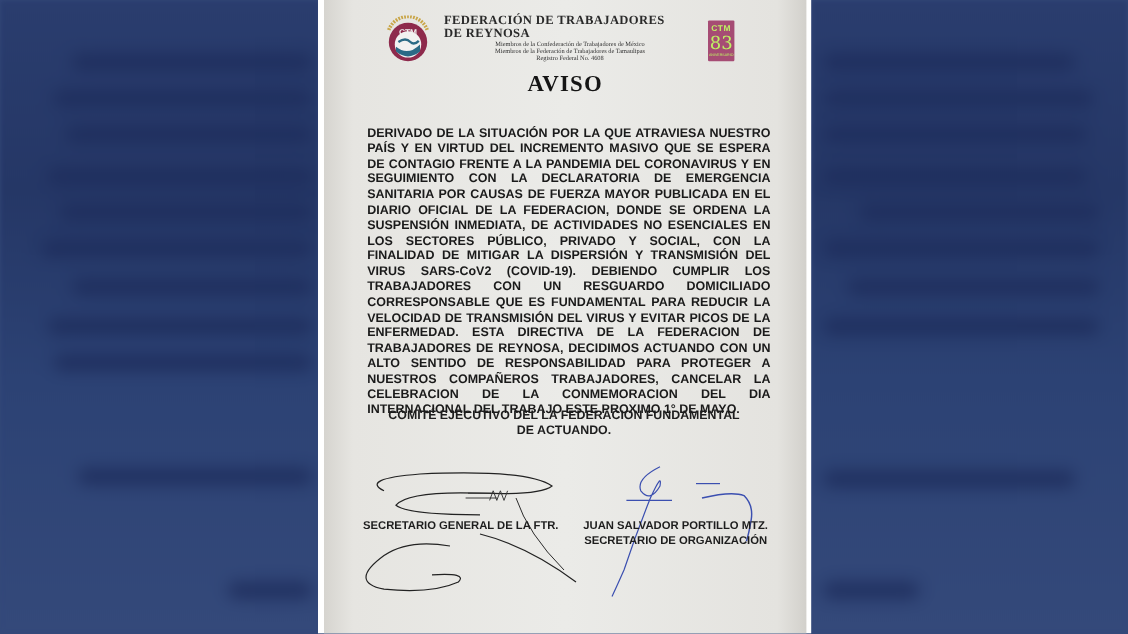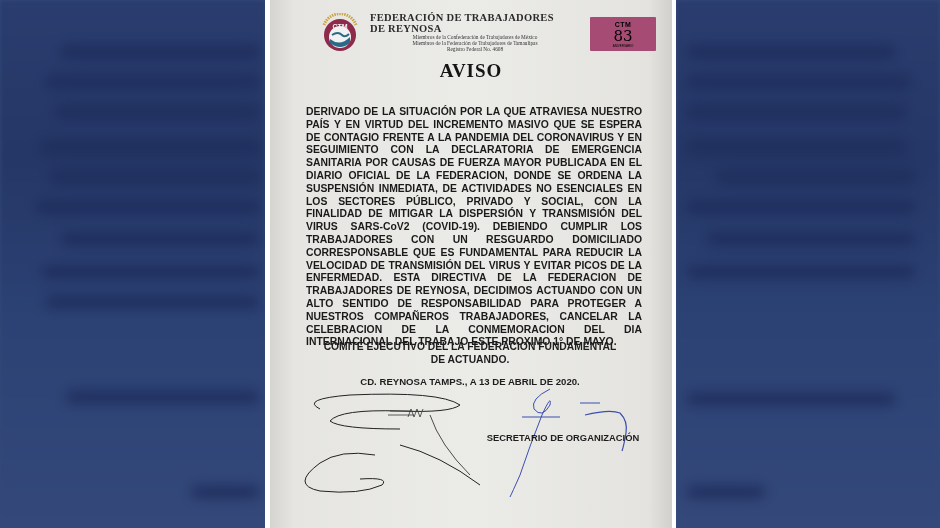--- a/index.html
+++ b/index.html
@@ -29,24 +29,24 @@
       position: absolute; left: 270px; top: 0; width: 402px; height: 528px;
       background: linear-gradient(90deg, #d6d4cf 0%, #e6e5e1 6%, #ebebe8 50%, #e4e3df 94%, #d2d0cb 100%);
       color: #111;
       overflow: hidden;
     }
     .header { position: absolute; top: 8px; left: 0; width: 100%; height: 46px; }
     .logo-ctm {
       position: absolute; left: 48px; top: 5px; width: 44px; height: 40px;
     }
     .logo-83 {
-      position: absolute; left: 320px; top: 9px; width: 66px; height: 34px;
+      position: absolute; left: 320px; top: 9px; width: 22px; height: 34px;
       background: #a64c74; border-radius: 1px;
       display: flex; flex-direction: column; align-items: center; justify-content: center;
-      color: #000000;
+      color: #bef264;
     }
     .logo-83 .ctm-small { font-size: 7px; font-weight: bold; letter-spacing: 0.5px; line-height: 8px; }
     .logo-83 .num { font-family: "DejaVu Serif", serif; font-size: 15px; line-height: 15px; }
     .logo-83 .sub { font-size: 3px; line-height: 4px; }
     .org-title {
       position: absolute; left: 100px; top: 4px; width: 210px; text-align: left;
       font-family: "Liberation Serif", serif; font-weight: bold; font-size: 10.5px; line-height: 11px;
       color: #2a2a2a; letter-spacing: 0.3px;
     }
     .org-sub {
@@ -140,35 +140,36 @@
 
   <div class="title">AVISO</div>
 
   <div class="body-text">DERIVADO DE LA SITUACIÓN POR LA QUE ATRAVIESA NUESTRO PAÍS Y EN VIRTUD DEL INCREMENTO MASIVO QUE SE ESPERA DE CONTAGIO FRENTE A LA PANDEMIA DEL CORONAVIRUS Y EN SEGUIMIENTO CON LA DECLARATORIA DE EMERGENCIA SANITARIA POR CAUSAS DE FUERZA MAYOR PUBLICADA EN EL DIARIO OFICIAL DE LA FEDERACION, DONDE SE ORDENA LA SUSPENSIÓN INMEDIATA, DE ACTIVIDADES NO ESENCIALES EN LOS SECTORES PÚBLICO, PRIVADO Y SOCIAL, CON LA FINALIDAD DE MITIGAR LA DISPERSIÓN Y TRANSMISIÓN DEL VIRUS SARS-CoV2 (COVID-19). DEBIENDO CUMPLIR LOS TRABAJADORES CON UN RESGUARDO DOMICILIADO CORRESPONSABLE QUE ES FUNDAMENTAL PARA REDUCIR LA VELOCIDAD DE TRANSMISIÓN DEL VIRUS Y EVITAR PICOS DE LA ENFERMEDAD. ESTA DIRECTIVA DE LA FEDERACION DE TRABAJADORES DE REYNOSA, DECIDIMOS ACTUANDO CON UN ALTO SENTIDO DE RESPONSABILIDAD PARA PROTEGER A NUESTROS COMPAÑEROS TRABAJADORES, CANCELAR LA CELEBRACION DE LA CONMEMORACION DEL DIA INTERNACIONAL DEL TRABAJO ESTE PROXIMO 1° DE MAYO.</div>
 
   <div class="committee">
     <div>COMITÉ EJECUTIVO DEL LA FEDERACION FUNDAMENTAL</div>
     <div>DE ACTUANDO.</div>
   </div>
 
-  <div class="place-date">CD. REYNOSA TAMPS., A 13 DE ABRIL DE 2020.</div>
 
   <svg class="sig" style="left:10px;top:385px;width:210px;height:110px;" viewBox="0 0 210 110">
     <path d="M40 24 Q20 14 70 10 Q160 6 180 20 Q170 28 120 26 Q60 24 50 36 Q60 44 120 44" fill="none" stroke="#222" stroke-width="1"></path>
     <path d="M110 26 L130 26 M108 30 L134 30" stroke="#333" stroke-width="0.8"></path>
     <path d="M128 32 l3 -8 l3 8 l3 -8 l3 8 l3 -8" fill="none" stroke="#333" stroke-width="0.8"></path>
     <path d="M95 70 Q60 64 40 78 Q10 100 40 106 Q80 110 102 100 Q110 92 80 94" fill="none" stroke="#222" stroke-width="1"></path>
     <path d="M120 60 Q160 70 200 100" fill="none" stroke="#222" stroke-width="1"></path>
     <path d="M150 30 Q160 60 190 90" fill="none" stroke="#222" stroke-width="0.8"></path>
   </svg>
   <svg class="sig" style="left:220px;top:385px;width:160px;height:115px;" viewBox="0 0 160 115">
     <path d="M60 4 Q40 14 44 24 Q52 34 60 20 Q62 8 52 30 Q40 60 30 90 Q22 108 20 112" fill="none" stroke="#3b4fb0" stroke-width="1"></path>
     <path d="M32 32 L70 32" stroke="#3b4fb0" stroke-width="1"></path>
     <path d="M90 18 L110 18" stroke="#3b4fb0" stroke-width="1"></path>
     <path d="M95 30 Q120 24 130 28 Q138 36 136 48 Q134 60 132 66" fill="none" stroke="#3b4fb0" stroke-width="1.2"></path>
   </svg>
 
   <div class="signer left">
+    <div>SECRETARIO GENERAL DE LA FTR.</div>
   </div>
   <div class="signer right">
+    <div>JUAN SALVADOR PORTILLO MTZ.</div>
     <div>SECRETARIO DE ORGANIZACIÓN</div>
   </div>
 </div>
 
 </body></html>

